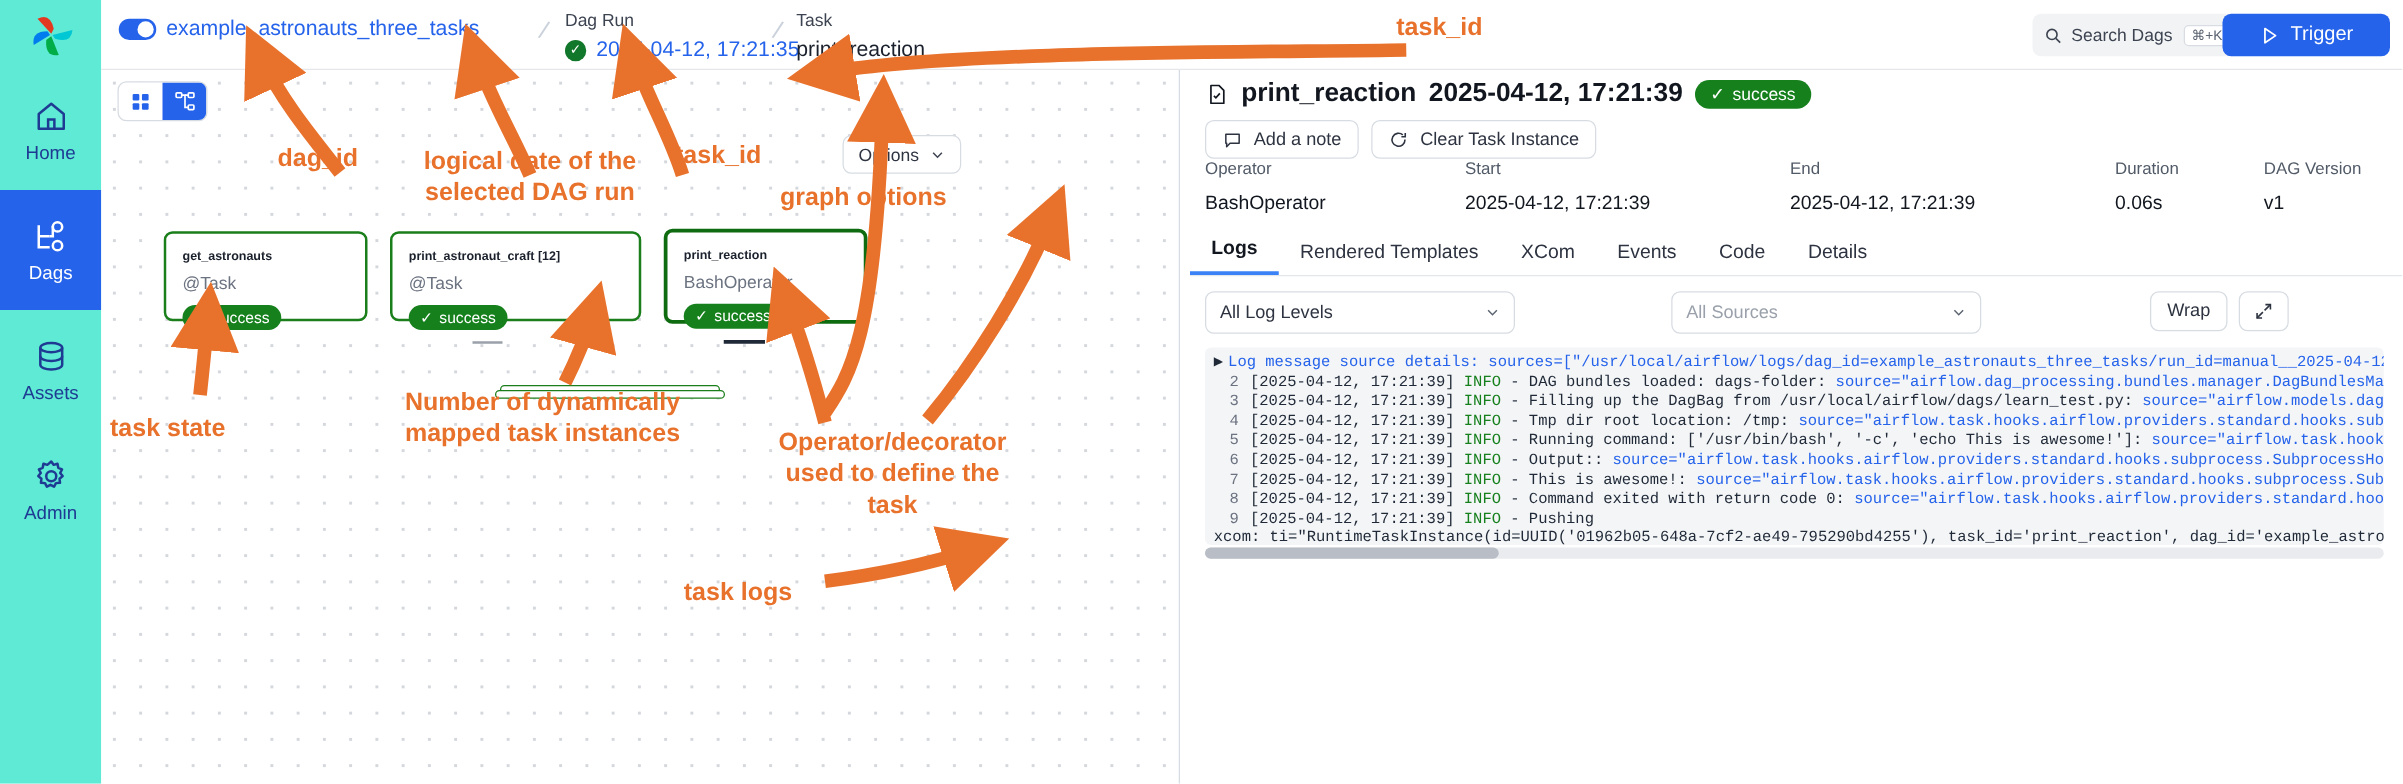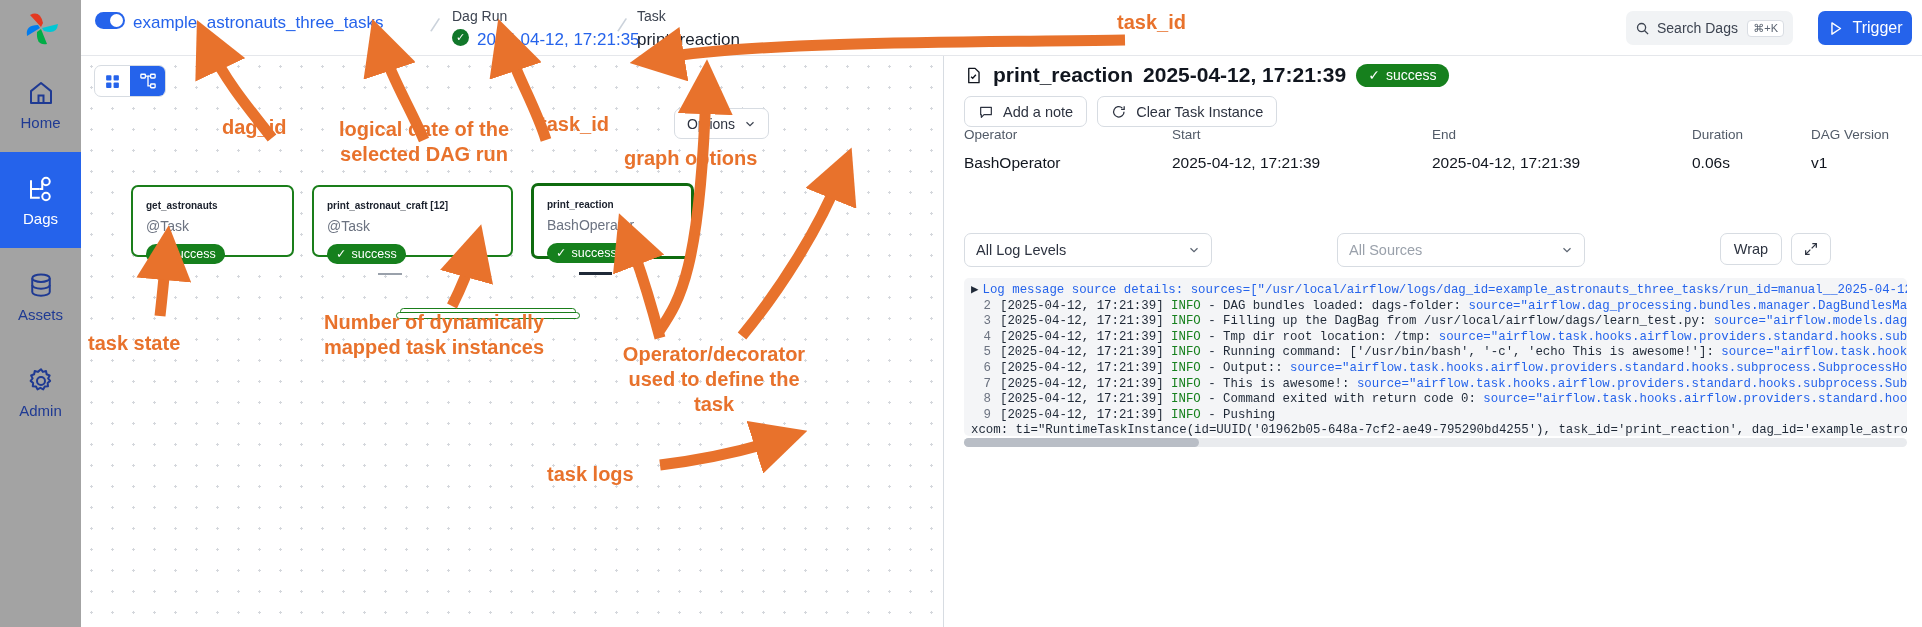--- a/index.html
+++ b/index.html
@@ -9,39 +9,39 @@
     font-family:"Liberation Sans", sans-serif;
     background:#ffffff;
     color:#1a202c;
     overflow:hidden;
     position:relative;
   }
 
   
   #sidebar{
     position:absolute; left:0; top:0; width:81px; height:627px;
-    background:#a3a3a3; display:flex; flex-direction:column; align-items:center;
+    background:#5eead4; display:flex; flex-direction:column; align-items:center;
   }
   #logo{ width:81px;height:56px;display:flex;align-items:center;justify-content:center;}
   .nav-item{
     width:81px;height:96px;display:flex;flex-direction:column;
     align-items:center;justify-content:center;gap:6px;
     color:#1f3a93;font-size:15px;
   }
   .nav-item.active{ background:#2563eb;color:#ffffff;}
   .nav-ico{ width:30px;height:30px;display:block;}
 
   
   #topbar{
     position:absolute;left:81px;top:0;width:1841px;height:56px;
     background:#fff;border-bottom:1px solid #e5e7eb;
   }
   .bc{ position:absolute; top:8px; }
   .bc-label{ font-size:14px;color:#3d4451;line-height:17px; }
-  .bc-val{ display:flex;gap:8px;margin-top:4px;font-size:17px;line-height:22px;}
+  .bc-val{ display:flex;align-items:center;gap:8px;margin-top:4px;font-size:17px;line-height:22px;}
   .bc-link{ color:#2563eb; }
   .bc-plain{ color:#1a202c; }
   .toggle-sw{
     width:30px;height:17px;border-radius:9px;background:#2563eb;position:relative;flex:none;
   }
   .toggle-sw:after{content:"";position:absolute;right:2px;top:2px;width:13px;height:13px;border-radius:50%;background:#fff;}
   .ok-circle{
     width:17px;height:17px;border-radius:50%;background:#11772a;flex:none;
     display:flex;align-items:center;justify-content:center;color:#fff;font-size:11px;line-height:1;
   }
@@ -50,21 +50,21 @@
   #searchbox{
     position:absolute;right:129px;top:11px;width:167px;height:34px;border-radius:7px;
     background:#f1f3f5;display:flex;align-items:center;gap:7px;padding:0 9px;
     font-size:14px;color:#3d4451;
   }
   #searchbox .kbd{
     margin-left:auto;border:1px solid #d9dde3;border-radius:4px;background:#fff;
     font-size:11px;padding:1px 5px;color:#5b6471;
   }
   #trigger-btn{
-    position:absolute;right:10px;top:11px;height:34px;width:94px;border-radius:7px;
+    position:absolute;right:10px;top:11px;height:34px;width:134px;border-radius:7px;
     background:#2563eb;color:#fff;display:flex;align-items:center;justify-content:center;gap:8px;
     font-size:16px;border:none;cursor:pointer;font-family:inherit;
   }
 
   
   #graph{
     position:absolute;left:81px;top:56px;width:856px;height:571px;
     background-color:#ffffff;
     background-image:radial-gradient(#d4d7dc 1.1px, transparent 1.1px);
     background-size:21px 21px;
@@ -396,20 +396,28 @@
     <div class="meta-col" style="left:728px;width:120px;">
       <div class="meta-h">Duration</div>
       <div class="meta-v">0.06s</div>
     </div>
     <div class="meta-col" style="left:847px;width:130px;">
       <div class="meta-h">DAG Version</div>
       <div class="meta-v">v1</div>
     </div>
   </div>
 
+  <div id="tabs">
+    <div class="tab active">Logs</div>
+    <div class="tab">Rendered Templates</div>
+    <div class="tab">XCom</div>
+    <div class="tab">Events</div>
+    <div class="tab">Code</div>
+    <div class="tab">Details</div>
+  </div>
 
   <div id="logctrl">
     <div class="selbox" style="left:0px;width:248px;">
       <span>All Log Levels</span>
       <span class="chev">
         <svg width="12" height="12" viewBox="0 0 24 24" fill="none" stroke="#5b6471" stroke-width="2.4">
           <path d="M5 8.5 L12 15.5 L19 8.5"></path>
         </svg>
       </span>
     </div>

